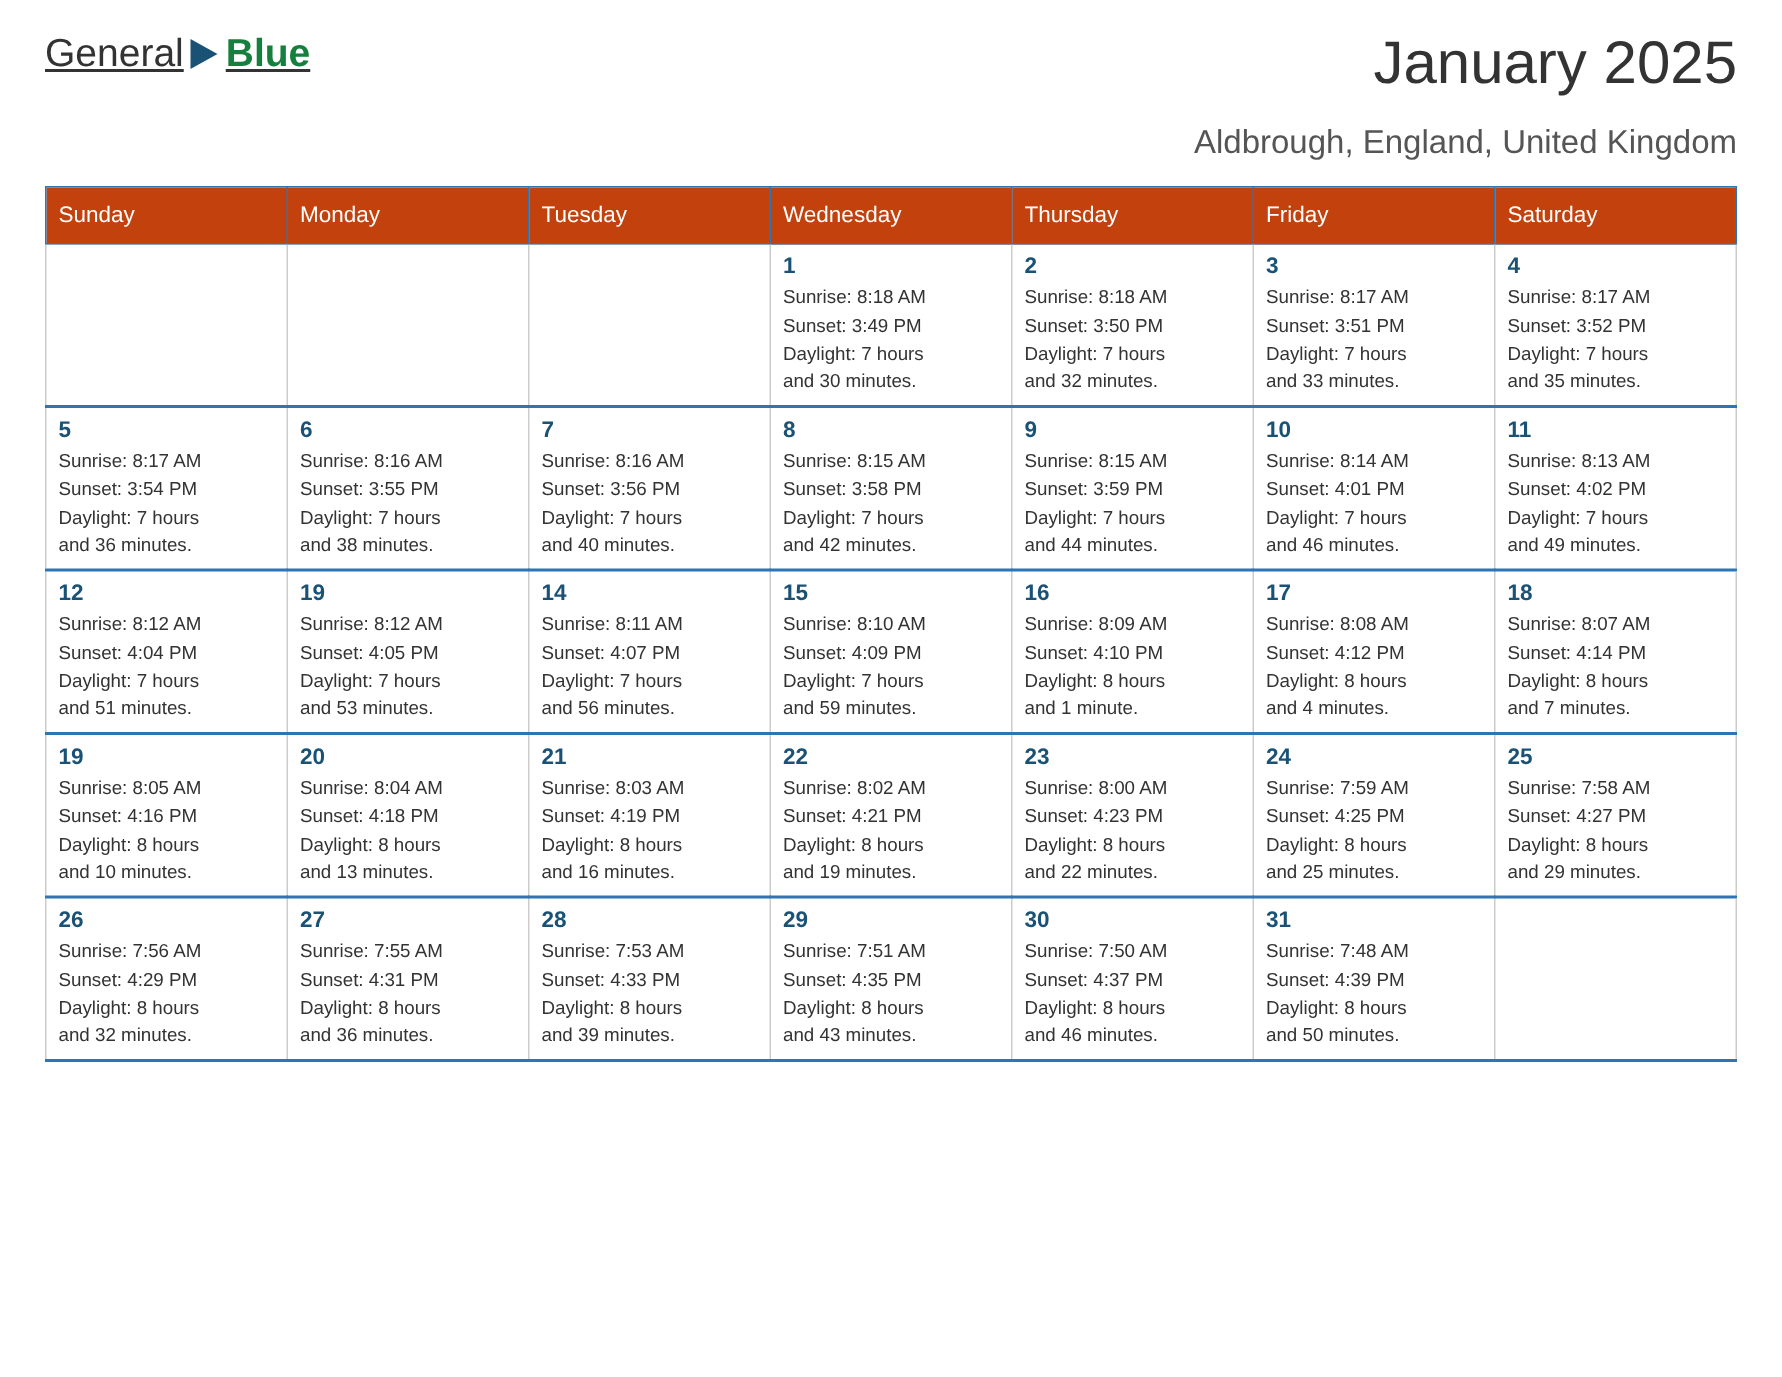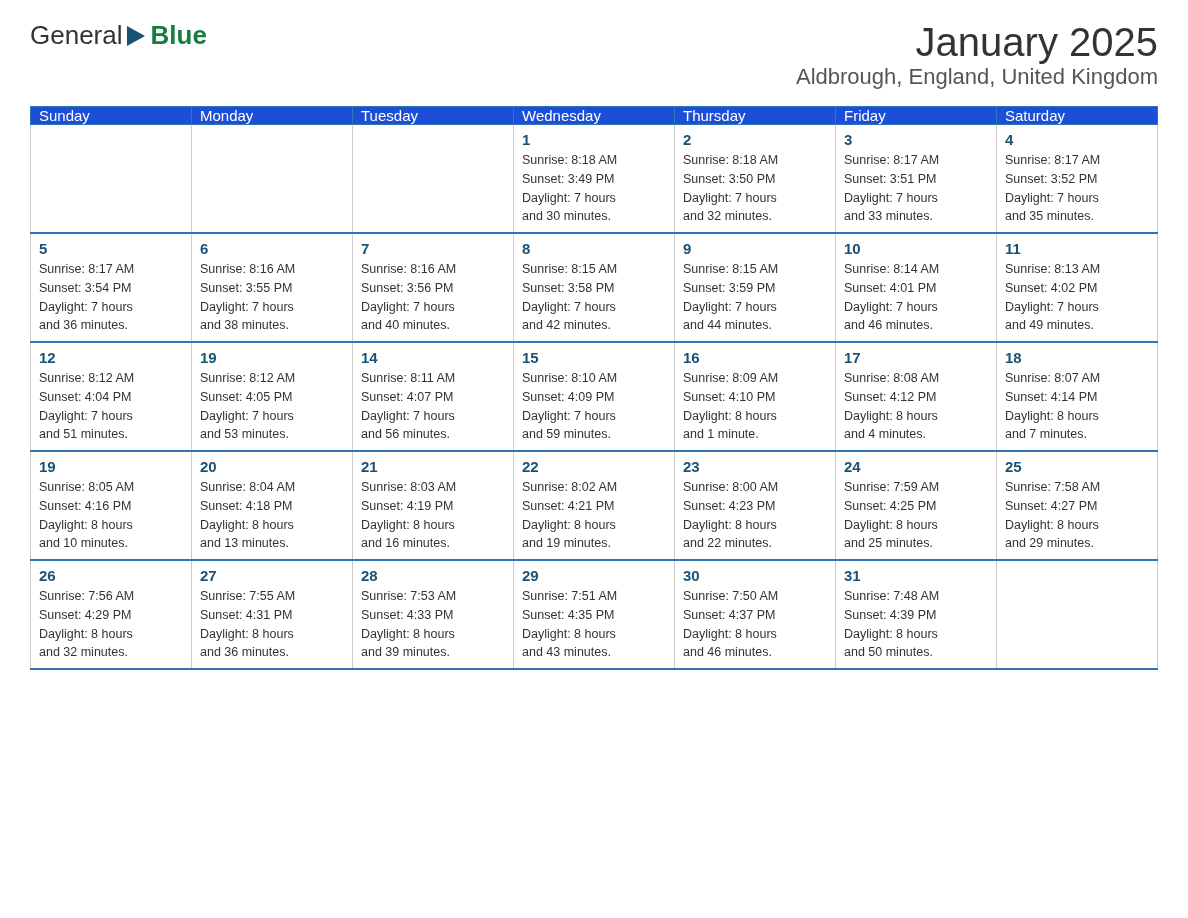--- a/index.html
+++ b/index.html
@@ -21,20 +21,21 @@
       display: flex;
       flex-direction: column;
       align-items: flex-start;
     }
     .logo-text {
       display: flex;
       align-items: center;
       font-size: 26px;
       font-weight: normal;
       color: #333;
+      text-decoration: underline;
     }
     .logo-general {
       color: #333;
       font-size: 26px;
     }
     .logo-blue {
       color: #15803d;
       font-size: 26px;
       font-weight: bold;
     }
@@ -43,32 +44,32 @@
     }
     .month-title {
       font-size: 40px;
       font-weight: normal;
       color: #333;
       line-height: 1.1;
     }
     .location-title {
       font-size: 22px;
       color: #555;
-      margin-top: 0;
+      margin-top: 18px;
     }
     .calendar-table {
       width: 100%;
       border-collapse: collapse;
     }
     .calendar-table thead tr th {
-      background-color: #1d4ed8;
+      background-color: #c2410c;
       color: #fff;
       font-size: 15px;
       font-weight: normal;
-      padding: 0 8px;
+      padding: 10px 8px;
       text-align: left;
       border: 1px solid #2e75b6;
     }
     .calendar-table tbody tr td {
       border: 1px solid #ccc;
       vertical-align: top;
       padding: 6px 8px;
       width: calc(100% / 7);
       min-height: 90px;
       font-size: 13px;

